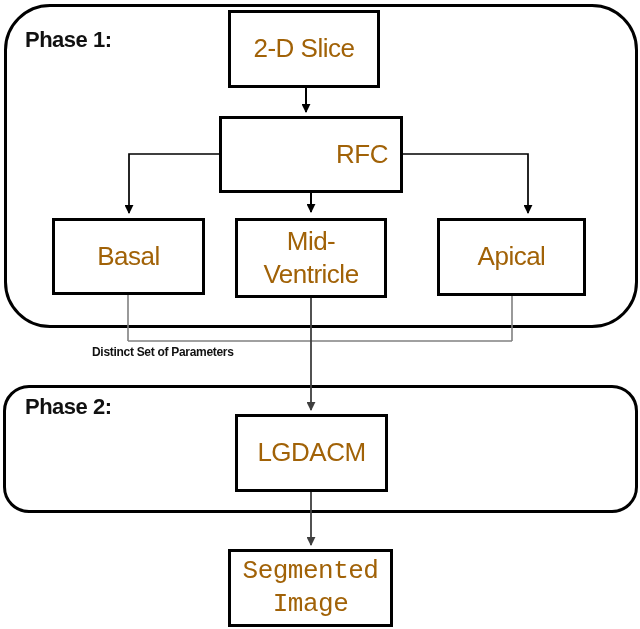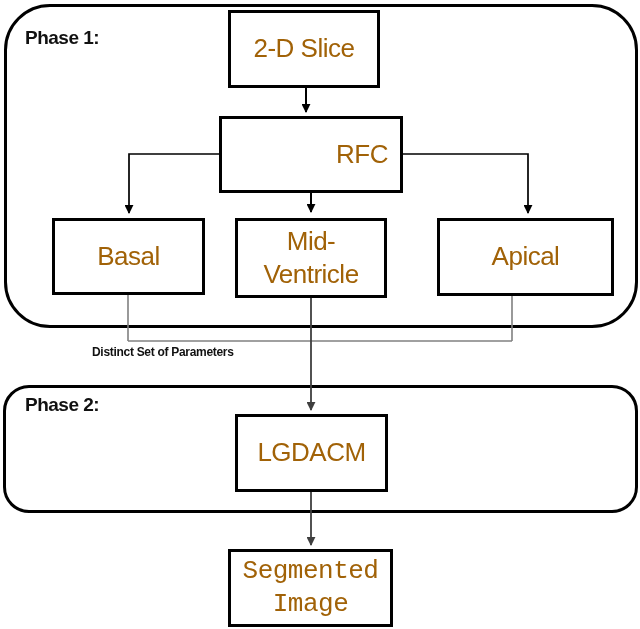--- a/index.html
+++ b/index.html
@@ -27,21 +27,21 @@
     width: 634px; height: 324px;
     border-radius: 46px;
   }
   #phase2-container {
     left: 3px; top: 385px;
     width: 635px; height: 128px;
     border-radius: 26px;
   }
   .phase-label {
     position: absolute;
-    font-size: 19px;
+    font-size: 22px;
     font-weight: bold;
     color: #111111;
     letter-spacing: -0.5px;
     z-index: 3;
     white-space: nowrap;
   }
   #phase1-label { left: 25px; top: 27px; }
   #phase2-label { left: 25px; top: 394px; }
 
   #connector-layer {
@@ -65,21 +65,21 @@
     line-height: 1.27;
     z-index: 3;
   }
   .node .lbl { display: inline-block; padding: 0 12px; }
 
   #node-slice     { left: 228px; top: 10px;  width: 152px; height: 78px; }
   #node-rfc       { left: 219px; top: 116px; width: 184px; height: 77px; justify-content: flex-end; }
   #node-basal     { left: 52px;  top: 218px; width: 153px; height: 77px; }
   #node-mid       { left: 235px; top: 218px; width: 152px; height: 80px; }
   #node-mid .lbl  { max-width: 125px; padding: 0; }
-  #node-apical    { left: 437px; top: 218px; width: 177px; height: 78px; }
+  #node-apical    { left: 437px; top: 218px; width: 149px; height: 78px; }
   #node-lgdacm    { left: 235px; top: 414px; width: 153px; height: 78px; }
   #node-segmented { left: 228px; top: 549px; width: 165px; height: 78px; font-family: Liberation Mono, monospace; }
   #node-segmented .lbl { max-width: 140px; padding: 0; }
 
   #parameters-annotation {
     position: absolute;
     left: 92px; top: 345px;
     font-size: 12px;
     font-weight: bold;
     color: #111111;

